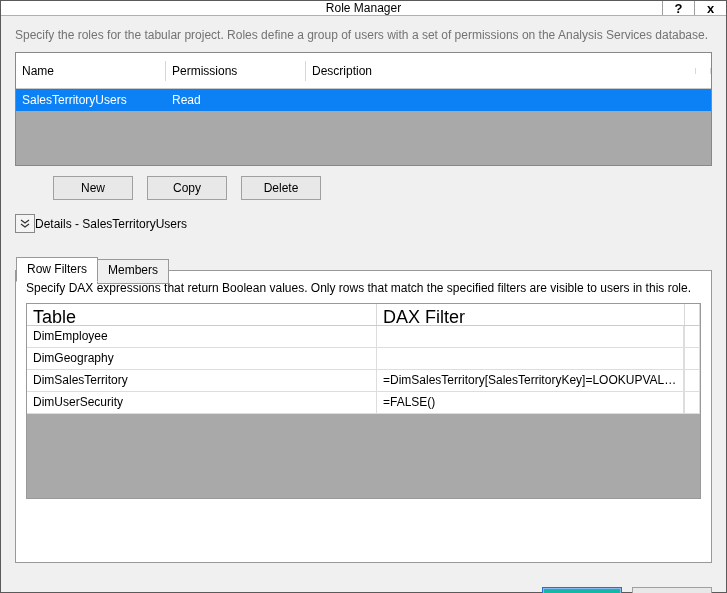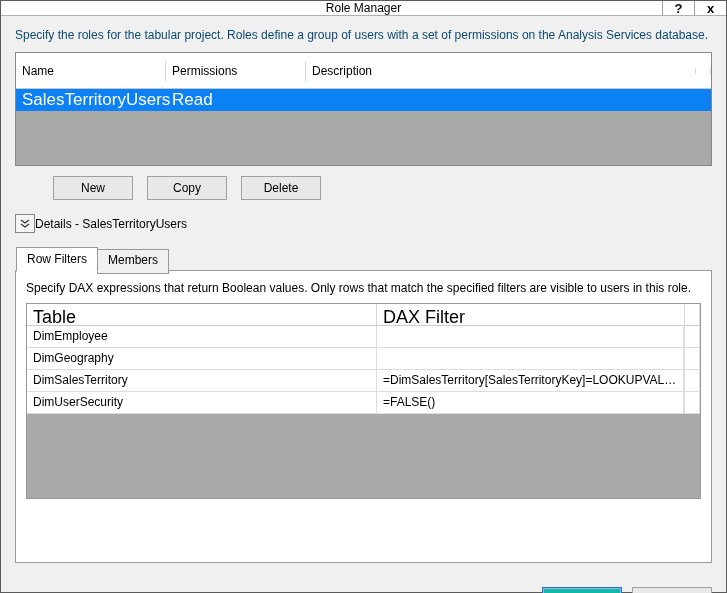--- a/index.html
+++ b/index.html
@@ -54,21 +54,21 @@
       cursor: default;
     }
     .content {
       padding: 12px 14px 10px 14px;
       flex: 1;
       display: flex;
       flex-direction: column;
     }
     .intro-text {
       font-size: 12px;
-      color: #0c4a6e;
+      color: #737373;
       margin-bottom: 10px;
     }
     .roles-grid {
       border: 1px solid #888;
       background: #a9a9a9;
       height: 114px;
       margin-bottom: 10px;
     }
     .grid-header {
       display: flex;
@@ -95,21 +95,21 @@
       background: #0d7ee0;
       background: #0e80f0;
       background: #0c80f0;
       color: #fff;
       height: 22px;
       align-items: center;
     }
     .grid-row { background: #0d80f0; }
     .grid-row .gc-cell {
       padding: 14px 6px;
-      font-size: 17px;
+      font-size: 12px;
       border-right: 1px solid rgba(255,255,255,0);
     }
     .gc-name { width: 150px; }
     .gc-perm { width: 140px; }
     .gc-desc { flex: 1; }
     .grid-row.sel { background: #0a7de4; }
     .grid-row.sel { background: #0c80f2; }
     .grid-row.sel { background: #0d80f0; }
     .grid-row.sel { background: #1a8cff; }
     .grid-row.sel { background: #0b7de0; }
@@ -151,21 +151,21 @@
       background: #f4f4f4;
       display: flex;
       align-items: center;
       justify-content: center;
     }
     .chevron-box svg { display: block; }
     .tabs {
       display: flex;
       margin-left: 1px;
       position: relative;
-      top: 2px;
+      top: 12px;
       z-index: 2;
     }
     .tab {
       padding: 4px 10px 5px 10px;
       border: 1px solid #999;
       background: #fff;
       font-size: 12px;
       margin-right: -1px;
       position: relative;
     }

